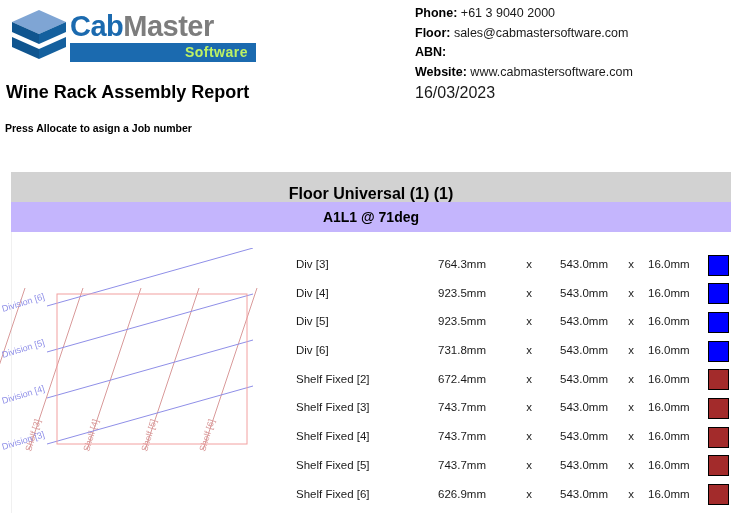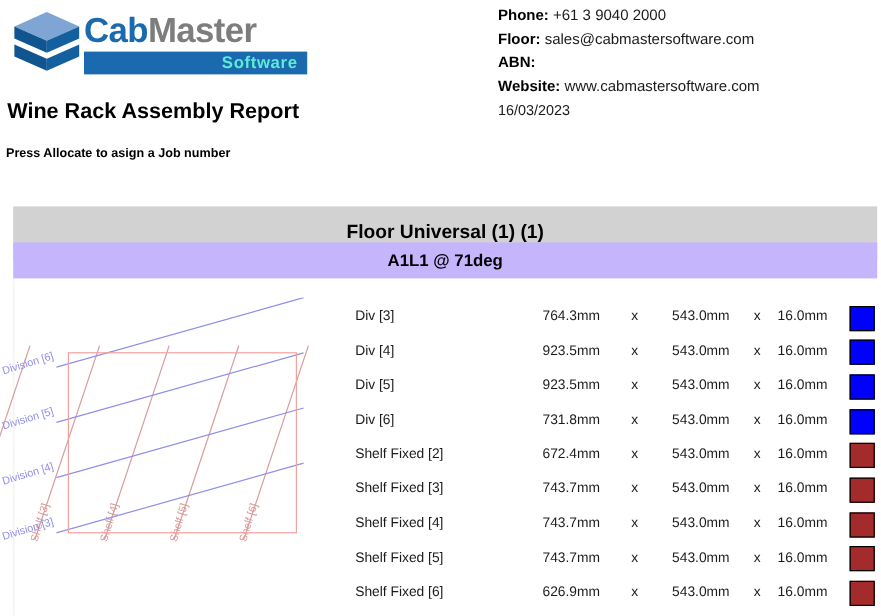--- a/index.html
+++ b/index.html
@@ -26,21 +26,21 @@
     font-size: 29px; font-weight: bold; letter-spacing: -0.5px;
     line-height: 32px; white-space: nowrap;
   }
   .logo-cab { color: #1B6AAF; }
   .logo-master { color: #7d7d7d; }
   .logo-softbar {
     margin-top: 1px; background: #1B6AAF; height: 19px;
     text-align: right; padding-right: 8px;
   }
   .logo-software {
-    color: #5eead4; font-size: 14px; font-weight: bold;
+    color: #bef264; font-size: 14px; font-weight: bold;
     font-family: "Liberation Sans", sans-serif;
     line-height: 19px; letter-spacing: 0.5px;
   }
 
   .report-title {
     position: absolute; left: 6px; top: 82px;
     font-size: 18px; font-weight: bold; color: #000000;
     font-family: "Liberation Sans", sans-serif;
     white-space: nowrap;
   }
@@ -49,21 +49,21 @@
     font-size: 10.5px; font-weight: bold; color: #000000;
     line-height: 15px;
   }
 
   .contact { position: absolute; left: 415px; top: 4px; width: 315px; }
   .contact-line {
     font-size: 12.5px; color: #1a1a1a; line-height: 19.5px;
     white-space: nowrap;
   }
   .contact-line .lbl { font-weight: bold; color: #000000; }
-  .contact-date { font-size: 12px; color: #1a1a1a; line-height: 17px; margin-top: 2px; }
+  .contact-date { font-size: 16px; color: #1a1a1a; line-height: 17px; margin-top: 2px; }
 
   
   .band-floor {
     position: absolute; left: 11px; top: 172px; width: 720px; height: 44px;
     background: #d2d2d2;
     display: flex; align-items: center; justify-content: center;
   }
   .band-floor-text {
     font-size: 16px; font-weight: bold; color: #000000;
     font-family: "Liberation Sans", sans-serif;
@@ -82,21 +82,21 @@
   #parts-table {
     position: absolute; left: 296px; top: 250px; width: 438px;
   }
   .part-row {
     position: relative; height: 28.7px; line-height: 28.7px;
     font-size: 11.5px; color: #1a1a1a;
     font-family: "Liberation Sans", sans-serif;
     white-space: nowrap;
   }
   .c-name  { position: absolute; left: 0px;   width: 120px; text-align: left; }
-  .c-len   { position: absolute; left: 128px; width: 76px;  text-align: right; }
+  .c-len   { position: absolute; left: 128px; width: 76px;  text-align: center; }
   .c-x1    { position: absolute; left: 228px; width: 10px;  text-align: center; }
   .c-wid   { position: absolute; left: 242px; width: 70px;  text-align: right; }
   .c-x2    { position: absolute; left: 330px; width: 10px;  text-align: center; }
   .c-thk   { position: absolute; left: 352px; width: 66px;  text-align: left; }
   .c-swatch {
     position: absolute; left: 412px; top: 4.5px;
     width: 21px; height: 21px;
     border: 1px solid #000000;
   }
 

